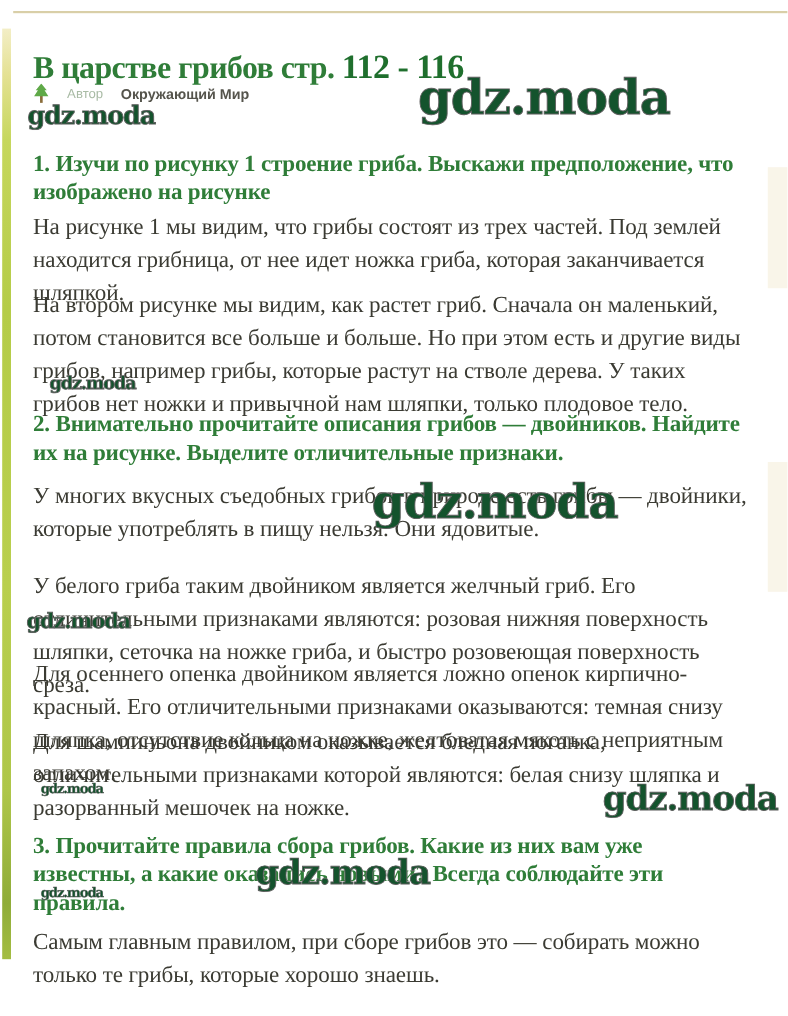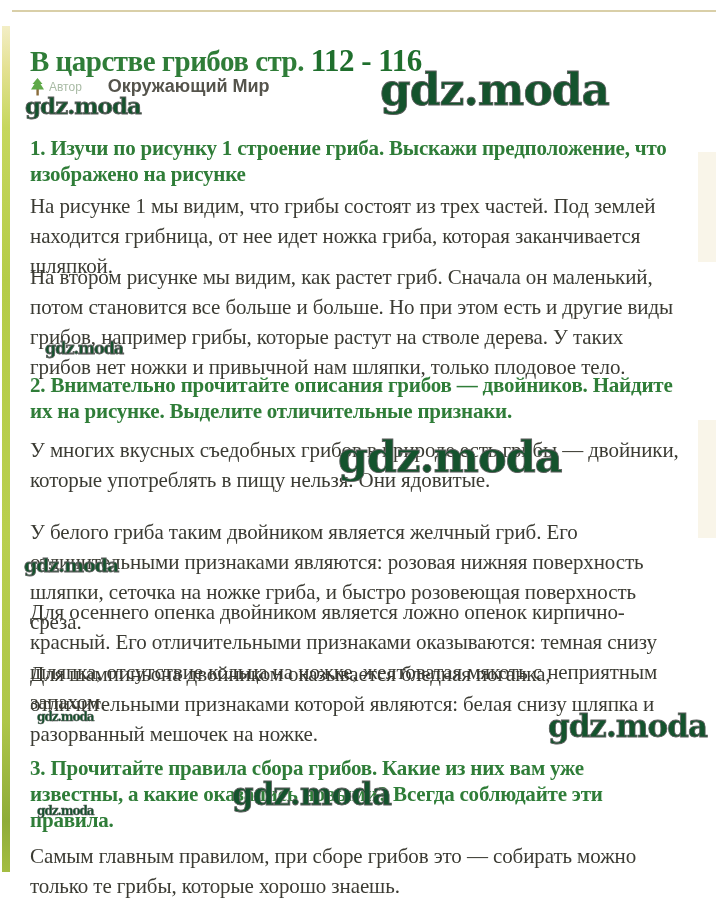--- a/index.html
+++ b/index.html
@@ -16,23 +16,23 @@
   .edge-block{position:absolute;right:0;width:18px;background:#f6f1e0;opacity:.7;}
   .eb1{top:152px;height:110px;}
   .eb2{top:420px;height:118px;}
 
   .abs{position:absolute;}
   .title{
     left:30px;top:24px;width:660px;
     font-size:29px;font-weight:bold;color:#2f7d38;letter-spacing:-.5px;
   }
   .title .pages{color:#1f6f2d;font-size:31px;}
-  .author-row{left:30px;top:76px;display:flex;align-items:center;gap:4px;}
+  .author-row{left:30px;top:76px;display:flex;align-items:center;gap:16px;}
   .author-label{font-family:"Liberation Sans",sans-serif;font-size:12px;color:#a9bba5;}
-  .author-value{font-family:"Liberation Sans",sans-serif;font-size:18px;font-weight:bold;color:#55544c;margin-left:22px;}
+  .author-value{font-family:"Liberation Sans",sans-serif;font-size:13px;font-weight:bold;color:#55544c;}
 
   .heading{
     font-weight:bold;color:#2f7d38;font-size:21px;line-height:26px;letter-spacing:-.2px;
   }
   .h-s1{left:30px;top:118px;width:692px;}
   .h-s2{left:30px;top:355px;width:662px;}
   .h-s3{left:30px;top:738px;width:618px;}
 
   .para{
     font-size:21px;line-height:30px;color:#3b3b33;width:655px;left:30px;letter-spacing:-.1px;

